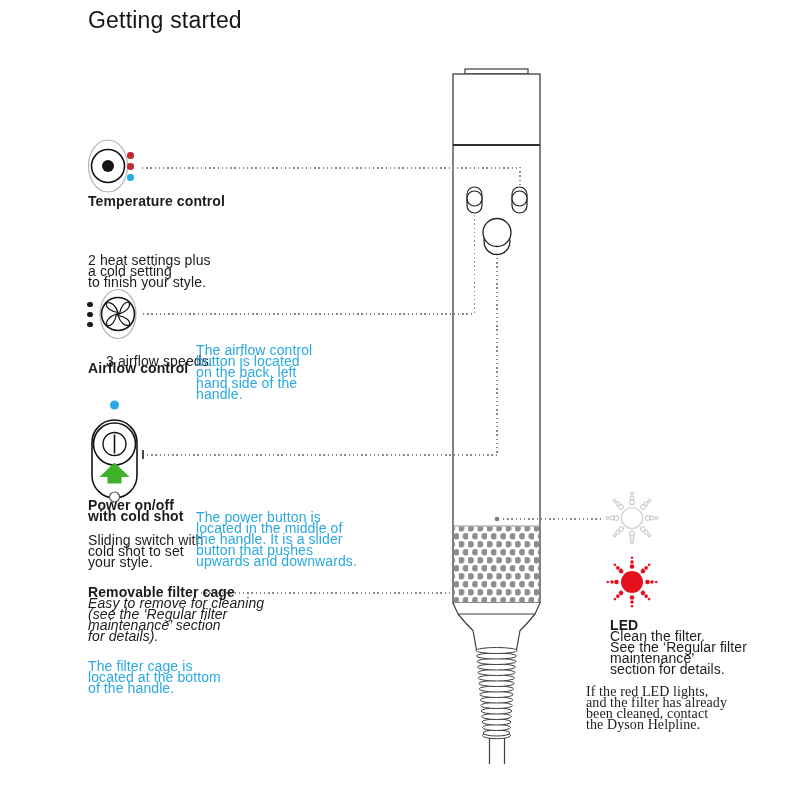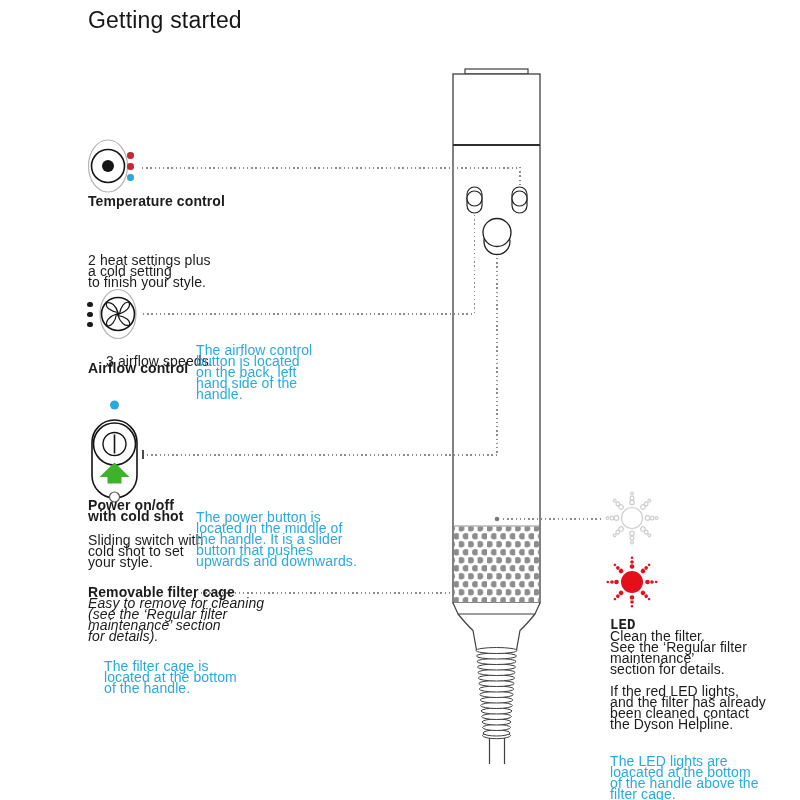--- a/index.html
+++ b/index.html
@@ -24,22 +24,22 @@
   .l-filter-h{left:201px;top:592px;width:252px;}
   
   .dot{position:absolute;border-radius:50%;}
   .dot-r{width:6.5px;height:6.5px;background:#c42831;}
   .dot-b{width:6.5px;height:6.5px;background:#29a9e0;}
   .dot-k{width:5.5px;height:5.5px;background:#1a1a1a;}
   
   #temp-label{left:88px;top:196px;} #temp-desc{left:88px;top:207px;margin-top:48px;} #temp-note{left:196px;top:196px;}
   #air-label{left:88px;top:363px;}  #air-desc{left:106px;top:356px;}  #air-note{left:196px;top:345px;}
   #power-label{left:88px;top:500px;}#power-desc{left:88px;top:535px;}#power-note{left:196px;top:504px;margin-top:8px;}
-  #filter-label{left:88px;top:587px;}#filter-desc{left:88px;top:598px;font-style:italic;}#filter-note{left:88px;top:661px;margin-left:16px;}
-  #led-label{left:610px;top:620px;font-family:Liberation Mono, monospace;} #led-desc{left:610px;top:631px;} #led-desc2{left:610px;top:686px;}
+  #filter-label{left:88px;top:587px;}#filter-desc{left:88px;top:598px;font-style:italic;}#filter-note{left:88px;top:661px;}
+  #led-label{left:610px;top:620px;} #led-desc{left:610px;top:631px;} #led-desc2{left:586px;top:686px;font-family:Liberation Serif, serif;}
   #led-note{left:610px;top:756px;}
 </style>
 </head>
 <body>
 
 <div id="canvas">
 
   <div class="abs title">Getting started</div>
 
   <svg class="abs" style="left:440px;top:60px;" width="130" height="720" viewBox="0 0 130 720">
@@ -272,18 +272,14 @@
   </svg>
   <div class="t b" id="led-label">LED</div>
   <div class="t" id="led-desc">Clean the filter.
 See the ‘Regular filter
 maintenance’
 section for details.</div>
   <div class="t" id="led-desc2">If the red LED lights,
 and the filter has already
 been cleaned, contact
 the Dyson Helpline.</div>
-  <div class="t n" id="led-note">The LED lights are
-loacated at the bottom
-of the handle above the
-filter cage.</div>
 
 </div>
 
 </body></html>

